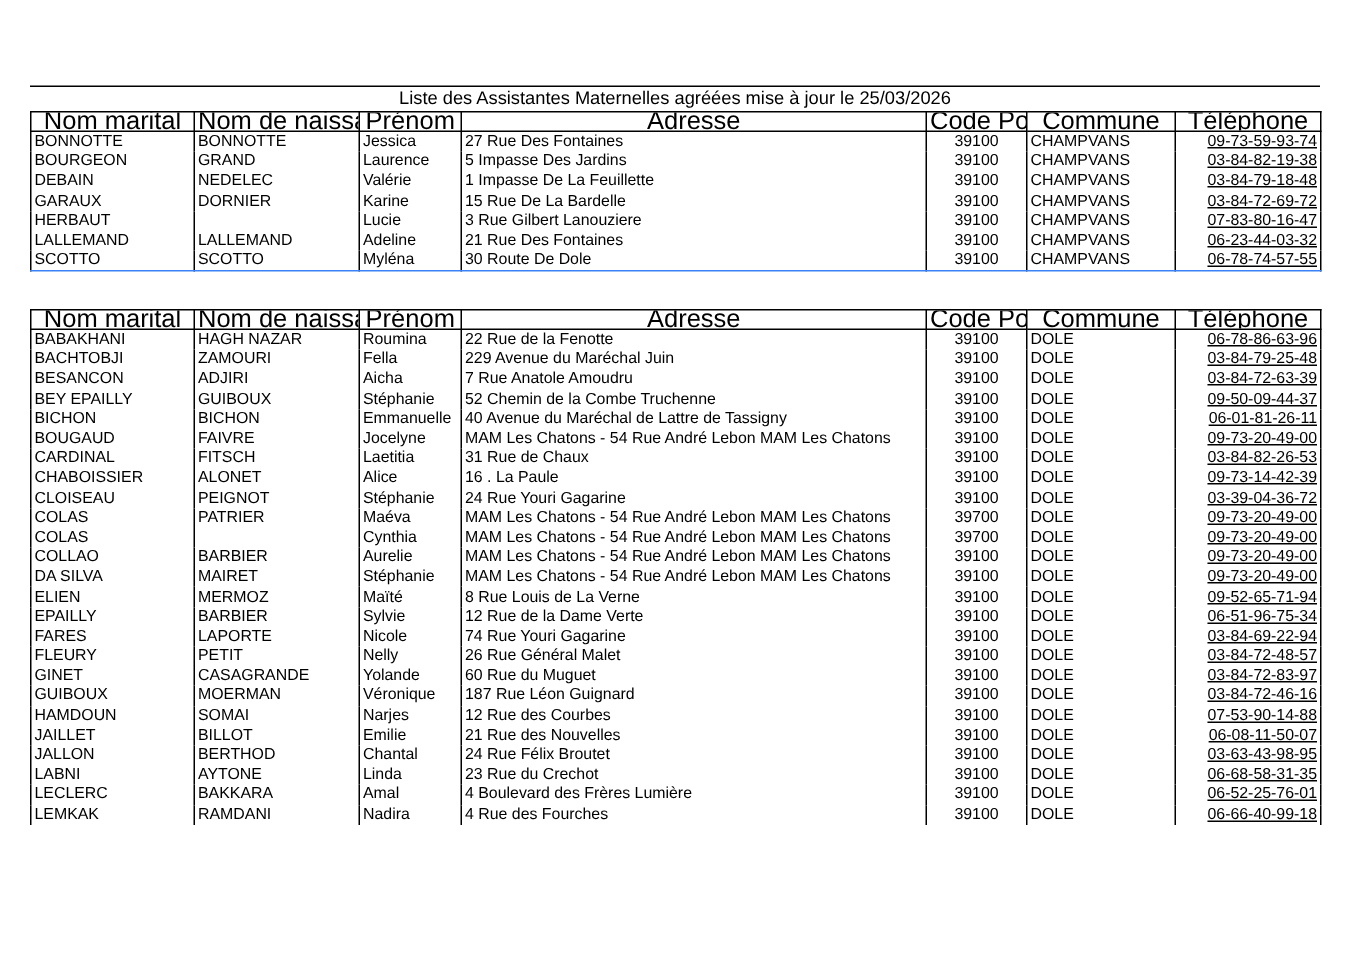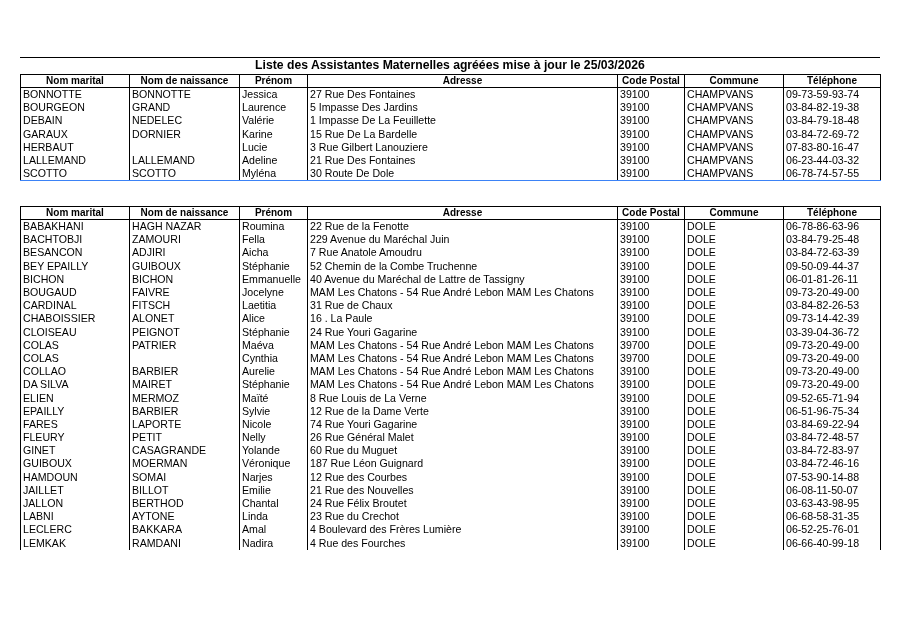--- a/index.html
+++ b/index.html
@@ -1,33 +1,33 @@
 <!DOCTYPE html>
 <html><head>
 <meta charset="utf-8">
 <style>
   html, body { margin: 0; padding: 0; background: #ffffff; }
   body { width: 900px; height: 636px; position: relative; overflow: hidden;
          font-family: "Liberation Sans", sans-serif; color: #000; }
   .topline { position: absolute; left: 20px; top: 57px; width: 860px; height: 0;
              border-top: 1.5px solid #000; }
   .title { position: absolute; left: 20px; top: 58px; width: 860px; text-align: center;
-           font-weight: bold; font-size: 12.2px; line-height: 15px; }
+           font-weight: normal; font-size: 12.2px; line-height: 15px; }
   table { position: absolute; left: 20px; border-collapse: collapse; table-layout: fixed;
           width: 860px; font-size: 10.6px; }
   #t1 { top: 74px; }
   #t2 { top: 206px; }
   col.c1 { width: 109px; } col.c2 { width: 110px; } col.c3 { width: 68px; }
   col.c4 { width: 310px; } col.c5 { width: 67px; } col.c6 { width: 99px; } col.c7 { width: 97px; }
-  th { font-weight: bold; font-size: 10px; border: 1px solid #000; height: 12px; line-height: 12px;
+  th { font-weight: normal; font-size: 17px; border: 1px solid #000; height: 12px; line-height: 12px;
        padding: 0 2px; text-align: center; white-space: nowrap; overflow: hidden; }
   td { height: 13.2px; line-height: 13px; padding: 0 2px; border-left: 1px solid #000;
        border-right: 1px solid #000; white-space: nowrap; overflow: hidden; vertical-align: middle; }
-  td.cp { text-align: left; }
-  td.tel { text-align: left; }
+  td.cp { text-align: center; }
+  td.tel { text-align: right; text-decoration: underline; }
   #t1 tbody tr:last-child td { border-bottom: 1px solid #3b82f6; }
 </style>
 </head>
 <body>
 
 <div class="topline"></div>
 <div class="title">Liste des Assistantes Maternelles agréées mise à jour le 25/03/2026</div>
 
 <table id="t1">
   <colgroup>

